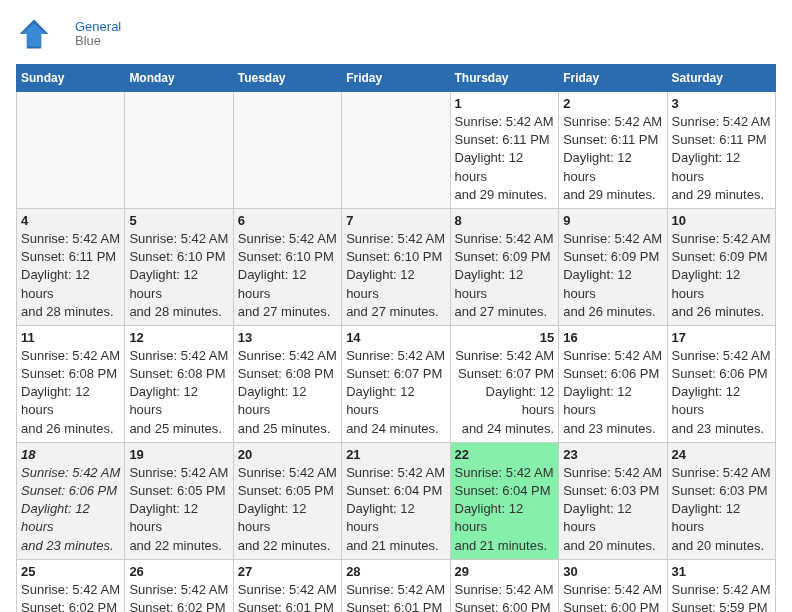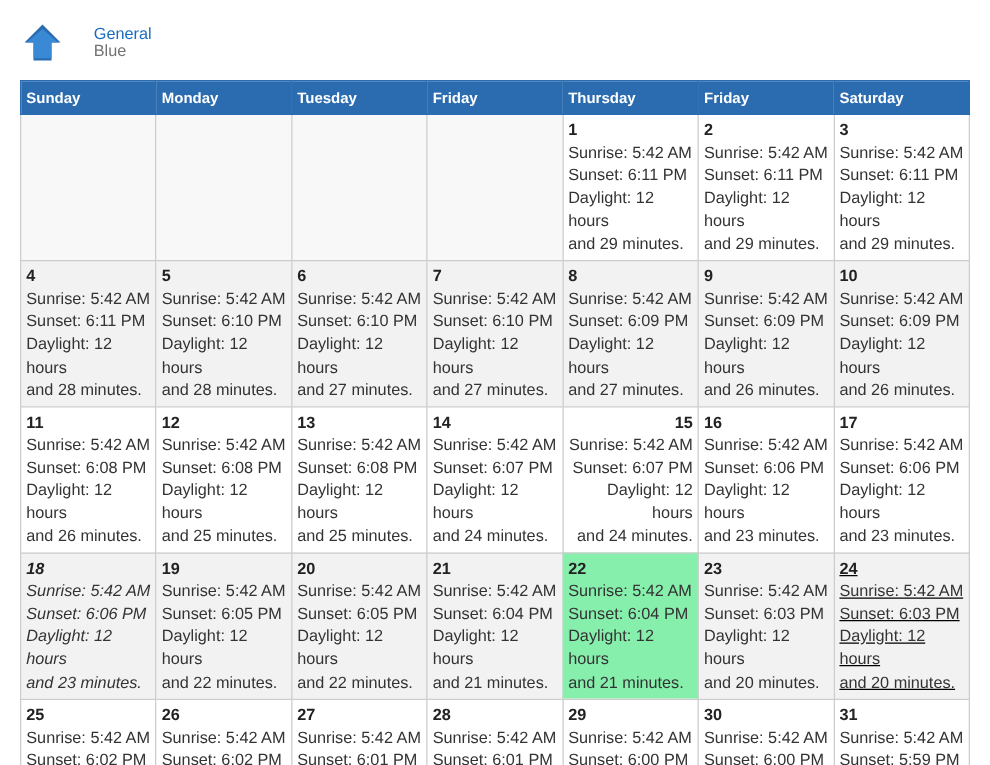--- a/index.html
+++ b/index.html
@@ -292,21 +292,21 @@
 Daylight: 12 hours
 and 21 minutes.</div>
         </td>
         <td style="background: rgb(242, 242, 242);">
           <span class="day-num">23</span>
           <div class="day-info" style="white-space: pre-line;">Sunrise: 5:42 AM
 Sunset: 6:03 PM
 Daylight: 12 hours
 and 20 minutes.</div>
         </td>
-        <td style="background: rgb(242, 242, 242); text-decoration: underline;">
+        <td style="background: rgb(242, 242, 242);">
           <span class="day-num">24</span>
           <div class="day-info" style="white-space: pre-line;">Sunrise: 5:42 AM
 Sunset: 6:03 PM
 Daylight: 12 hours
 and 20 minutes.</div>
         </td>
       </tr>
       <tr>
         <td style="background: rgb(255, 255, 255);">
           <span class="day-num">25</span>

